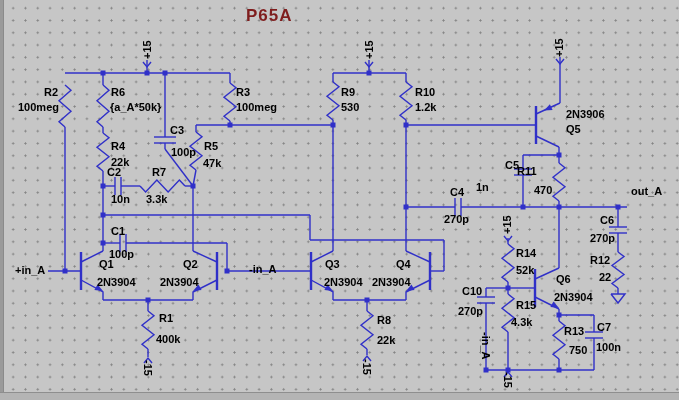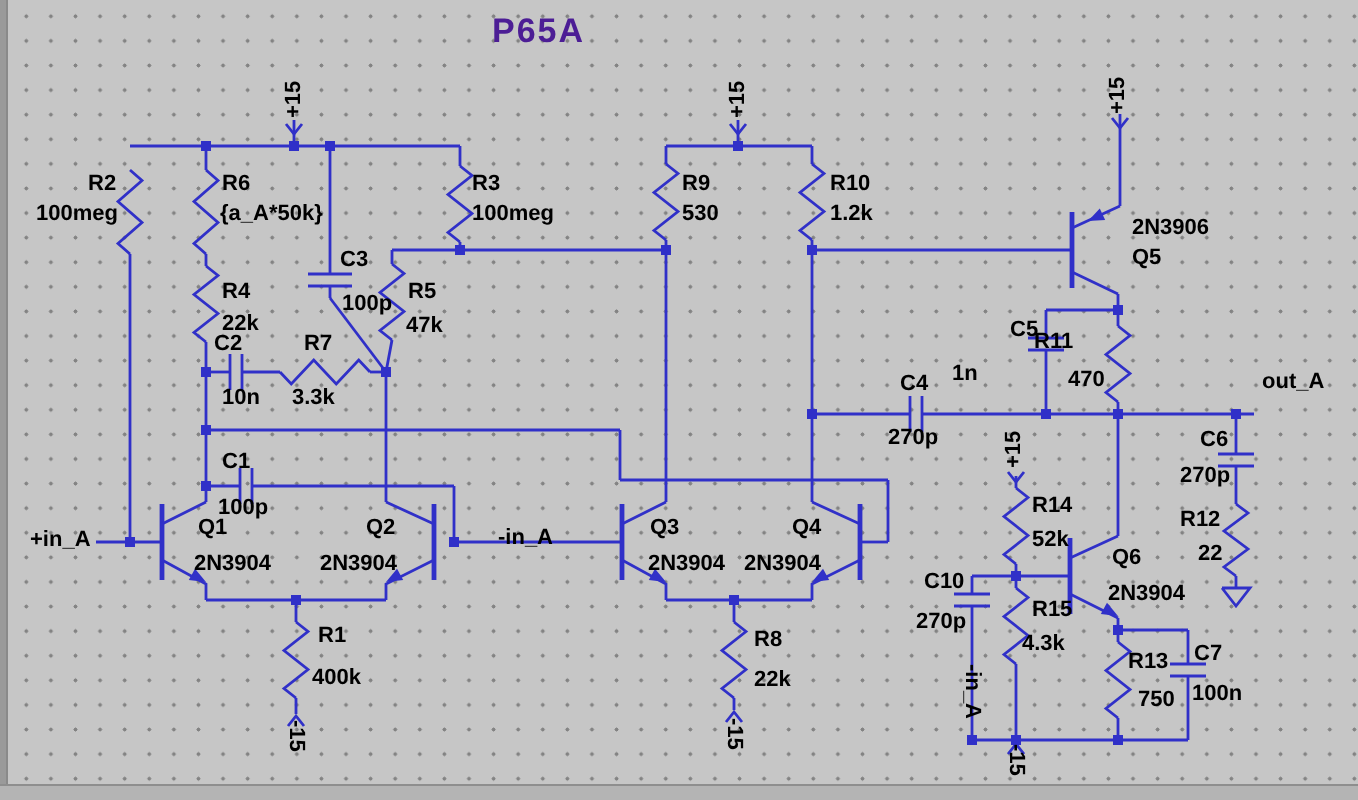--- a/index.html
+++ b/index.html
@@ -10,21 +10,21 @@
   #canvas{position:absolute;left:4px;top:0;width:675px;height:393px;
      background-color:#c6c6c6;
      background-image:radial-gradient(circle,#838383 0.9px,rgba(0,0,0,0) 1.1px);
      background-size:12.3px 12.3px;background-position:3px 2px;}
   svg{position:absolute;left:0;top:0;}
   .lbl{position:absolute;font:bold 11px "Liberation Sans",sans-serif;color:#000;
        white-space:pre;line-height:11px;}
   .vup{transform:rotate(-90deg);transform-origin:0 0;}
   .vdn{transform:rotate(90deg);transform-origin:0 0;}
   #title{position:absolute;left:246px;top:6px;font:bold 17px "Liberation Sans",sans-serif;
-         color:#4c1d95;letter-spacing:1px;}
+         color:#7f1d1d;letter-spacing:1px;}
 </style>
 </head>
 <body>
 
 <div id="win-left"></div>
 <div id="canvas"></div>
 <div id="status-strip"></div>
 
 <svg id="schem" width="679" height="393" viewBox="0 0 679 393">
     <polyline points="65,73 230,73" fill="none" stroke="#3030c8" stroke-width="1.4"></polyline>

